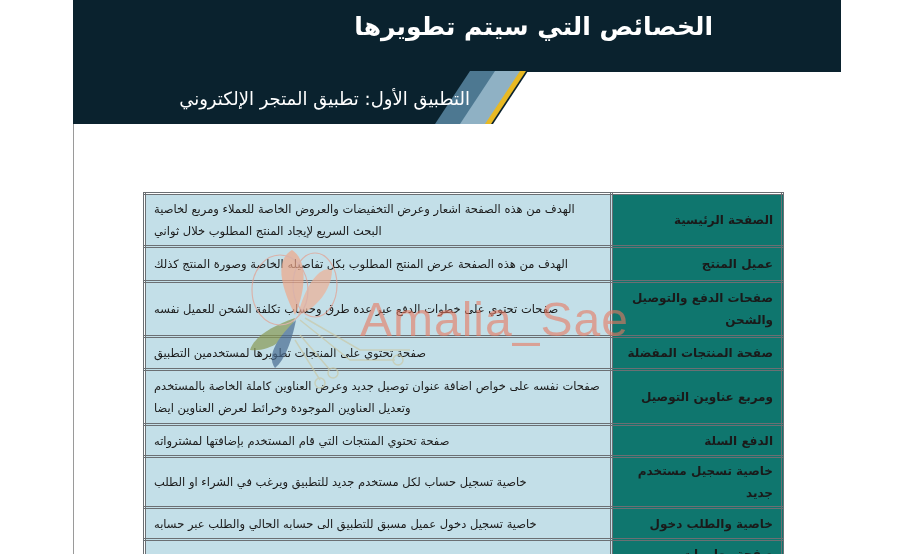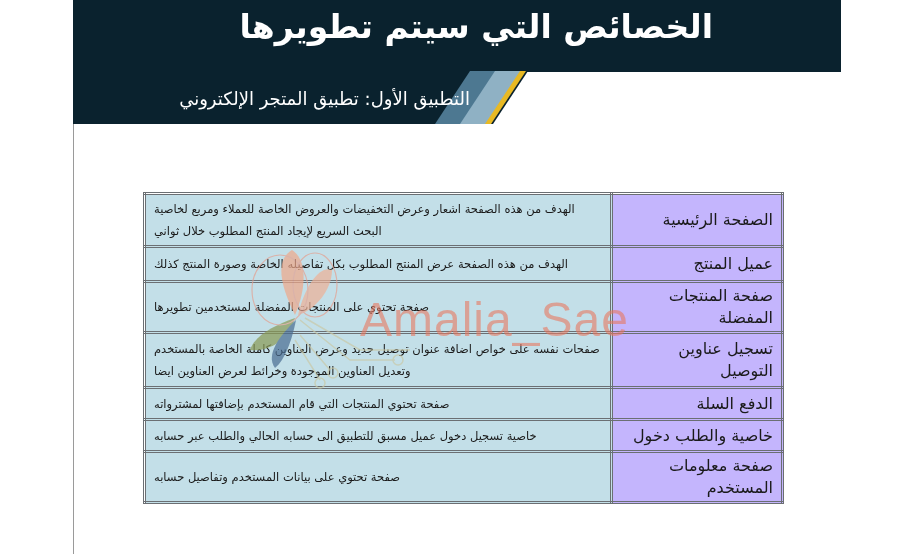--- a/index.html
+++ b/index.html
@@ -26,21 +26,21 @@
       top: 0;
       width: 768px;
       height: 72px;
       background: #0a222e;
     }
     .title-text {
       position: absolute;
       right: 128px;
       top: 7px;
       color: #ffffff;
-      font-size: 33px;
+      font-size: 25px;
       font-weight: bold;
       direction: rtl;
       white-space: nowrap;
       line-height: 40px;
     }
     .subtitle-band {
       position: absolute;
       left: 73px;
       top: 71px;
       width: 455px;
@@ -97,24 +97,24 @@
       color: #1a1a1a;
     }
     .features-table td {
       border: 3px double #6b6f73;
       padding: 2px 8px;
       vertical-align: middle;
       line-height: 22px;
     }
     .features-table td.name-cell {
       width: 152px;
-      background: #c4b5fd;
-      font-weight: normal;
+      background: #0f766e;
+      font-weight: bold;
       text-align: right;
-      font-size: 16px;
+      font-size: 12px;
     }
     .features-table td.desc-cell {
       background: #c3dfe8;
       text-align: left;
       font-size: 11.5px;
     }
     .watermark {
       position: absolute;
       left: 220px;
       top: 240px;
@@ -153,31 +153,39 @@
 <table class="features-table">
   <tbody>
     <tr style="height:53px">
       <td class="name-cell">الصفحة الرئيسية</td>
       <td class="desc-cell">الهدف من هذه الصفحة اشعار وعرض التخفيضات والعروض الخاصة للعملاء ومربع لخاصية البحث السريع لإيجاد المنتج المطلوب خلال ثواني</td>
     </tr>
     <tr style="height:35px">
       <td class="name-cell">عميل المنتج</td>
       <td class="desc-cell">الهدف من هذه الصفحة عرض المنتج المطلوب بكل تفاصيله الخاصة وصورة المنتج كذلك</td>
     </tr>
+    <tr style="height:55px">
+      <td class="name-cell">صفحات الدفع والتوصيل والشحن</td>
+      <td class="desc-cell">صفحات تحتوي على خطوات الدفع عبر عدة طرق وحساب تكلفة الشحن للعميل نفسه</td>
+    </tr>
     <tr style="height:33px">
       <td class="name-cell">صفحة المنتجات المفضلة</td>
-      <td class="desc-cell">صفحة تحتوي على المنتجات المفضلة لمستخدمين تطويرها</td>
+      <td class="desc-cell">صفحة تحتوي على المنتجات تطويرها لمستخدمين التطبيق</td>
     </tr>
     <tr style="height:55px">
-      <td class="name-cell">تسجيل عناوين التوصيل</td>
+      <td class="name-cell">ومربع عناوين التوصيل</td>
       <td class="desc-cell">صفحات نفسه على خواص اضافة عنوان توصيل جديد وعرض العناوين كاملة الخاصة بالمستخدم وتعديل العناوين الموجودة وخرائط لعرض العناوين ايضا</td>
     </tr>
     <tr style="height:32px">
       <td class="name-cell">الدفع السلة</td>
       <td class="desc-cell">صفحة تحتوي المنتجات التي قام المستخدم بإضافتها لمشترواته</td>
+    </tr>
+    <tr style="height:33px">
+      <td class="name-cell">خاصية تسجيل مستخدم جديد</td>
+      <td class="desc-cell">خاصية تسجيل حساب لكل مستخدم جديد للتطبيق ويرغب في الشراء او الطلب</td>
     </tr>
     <tr style="height:32px">
       <td class="name-cell">خاصية والطلب دخول</td>
       <td class="desc-cell">خاصية تسجيل دخول عميل مسبق للتطبيق الى حسابه الحالي والطلب عبر حسابه</td>
     </tr>
     <tr style="height:34px">
       <td class="name-cell">صفحة معلومات المستخدم</td>
       <td class="desc-cell">صفحة تحتوي على بيانات المستخدم وتفاصيل حسابه</td>
     </tr>
   </tbody>

